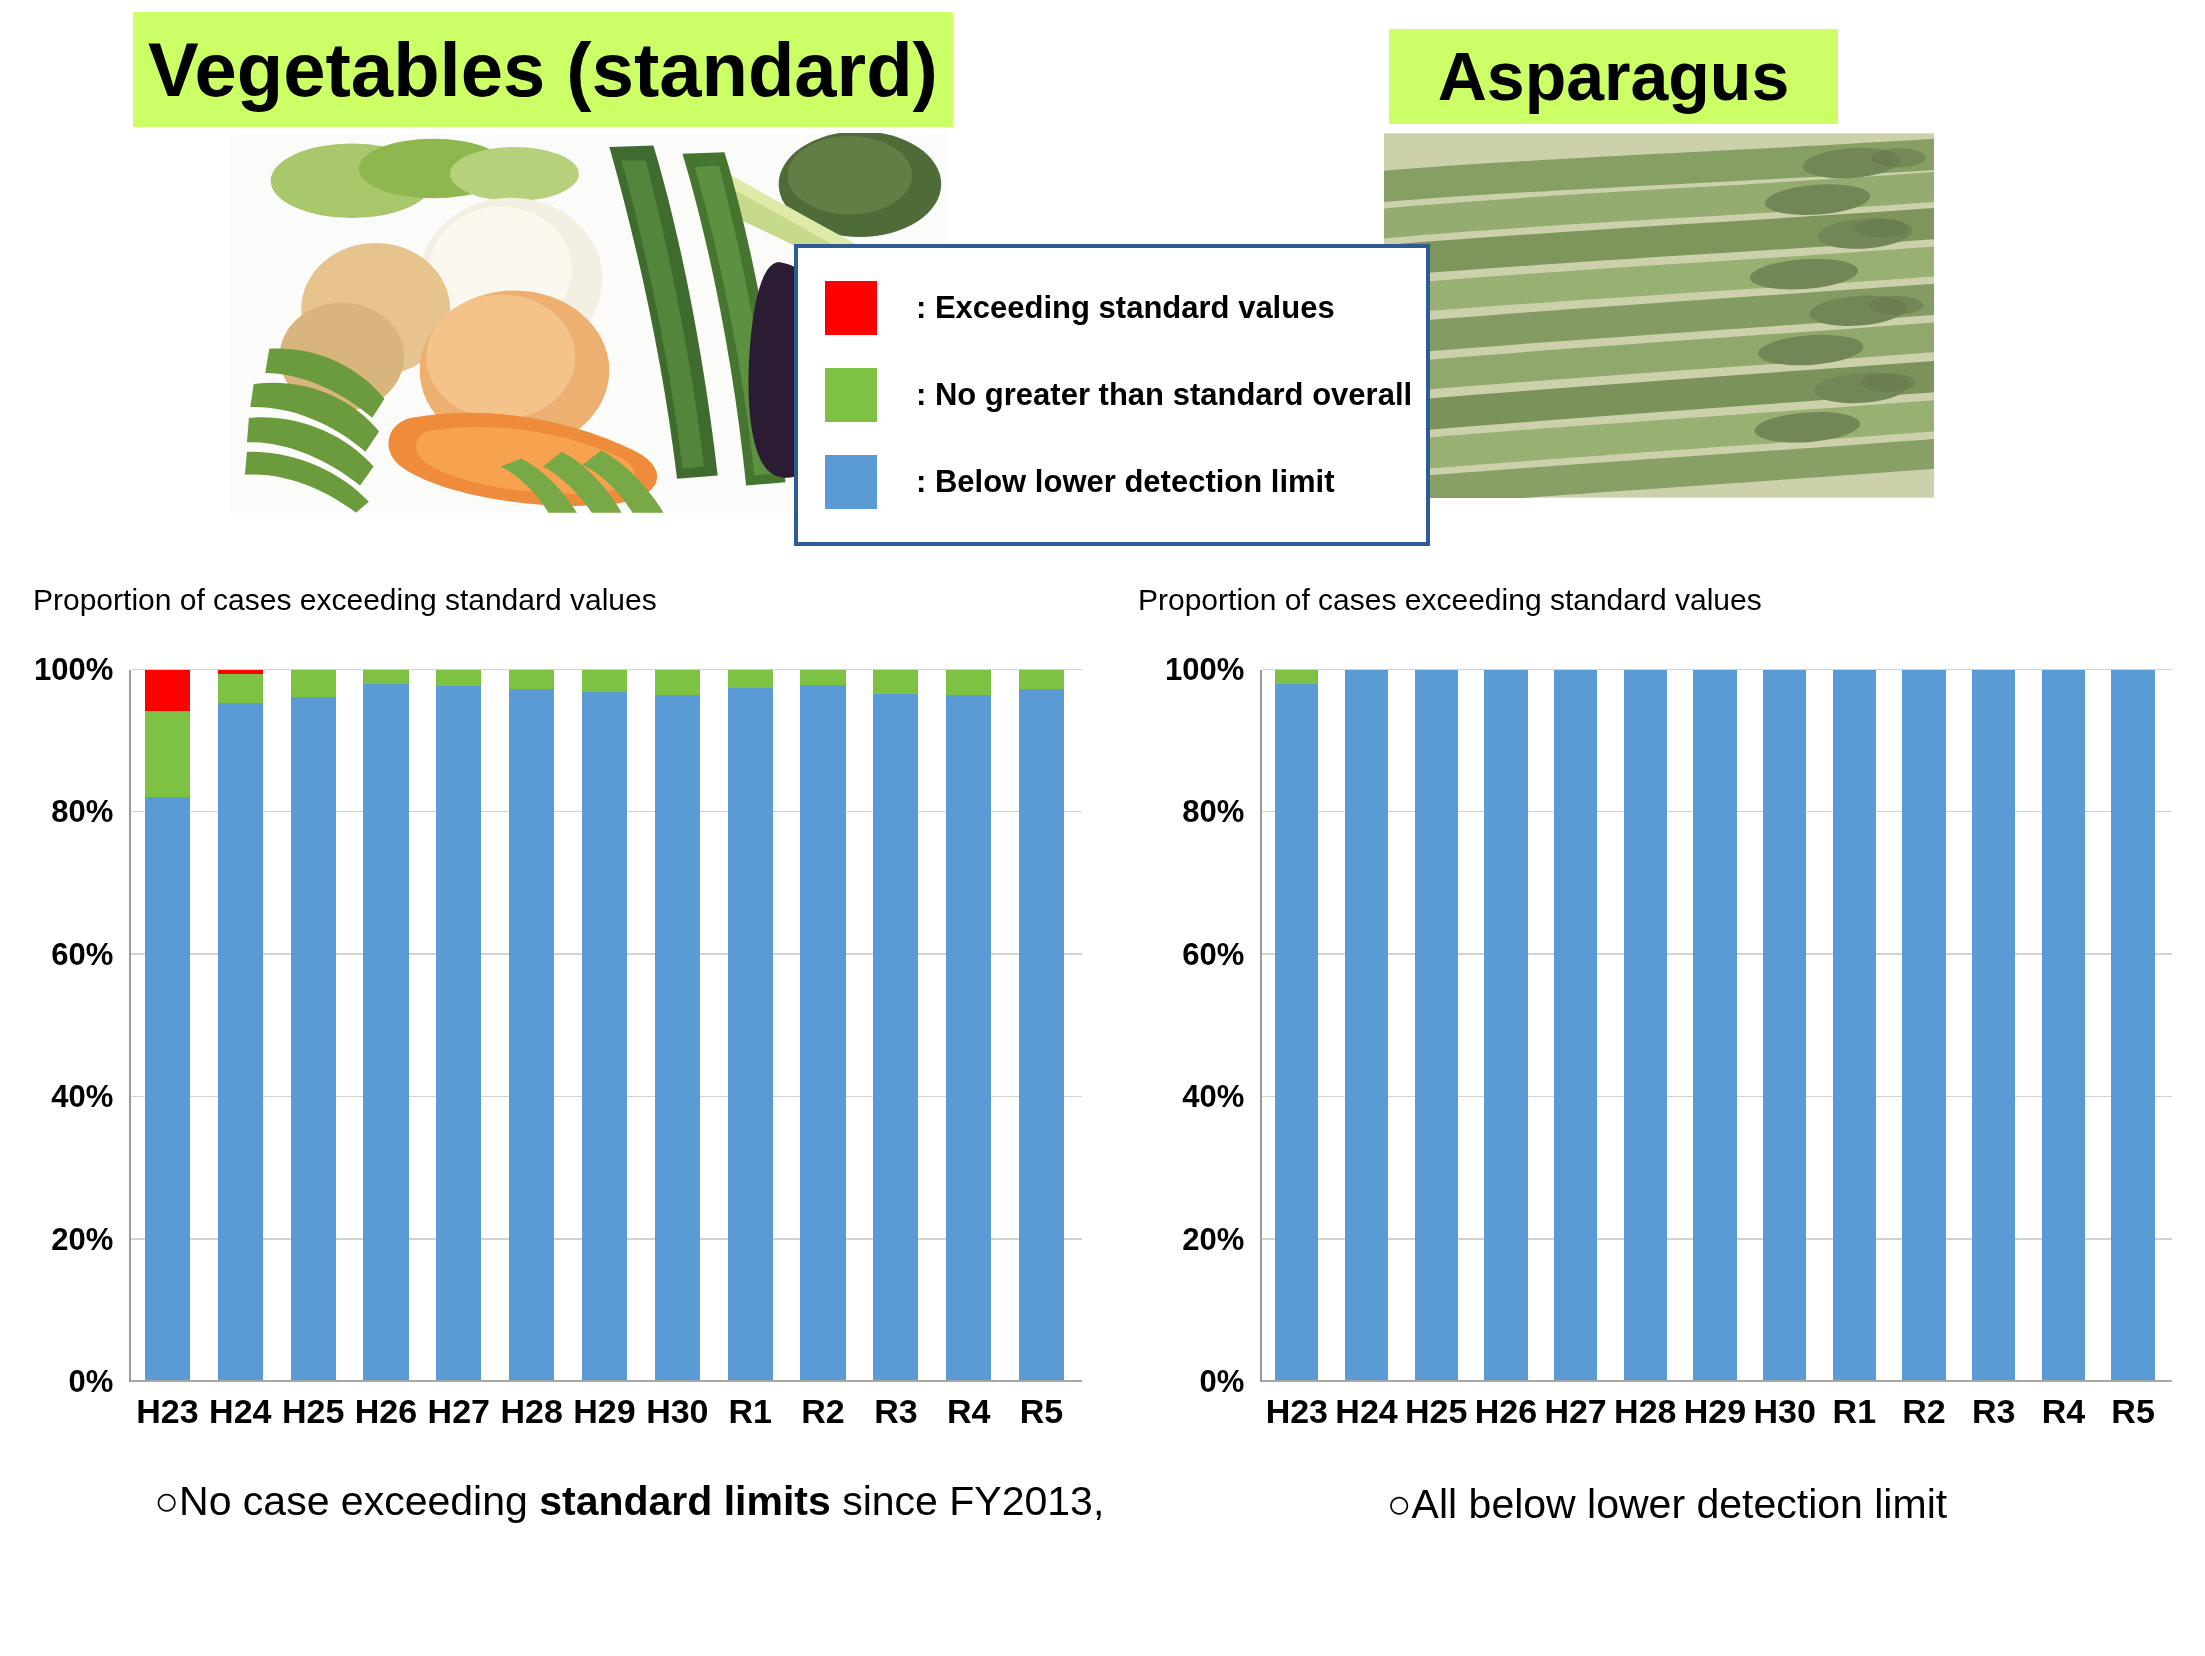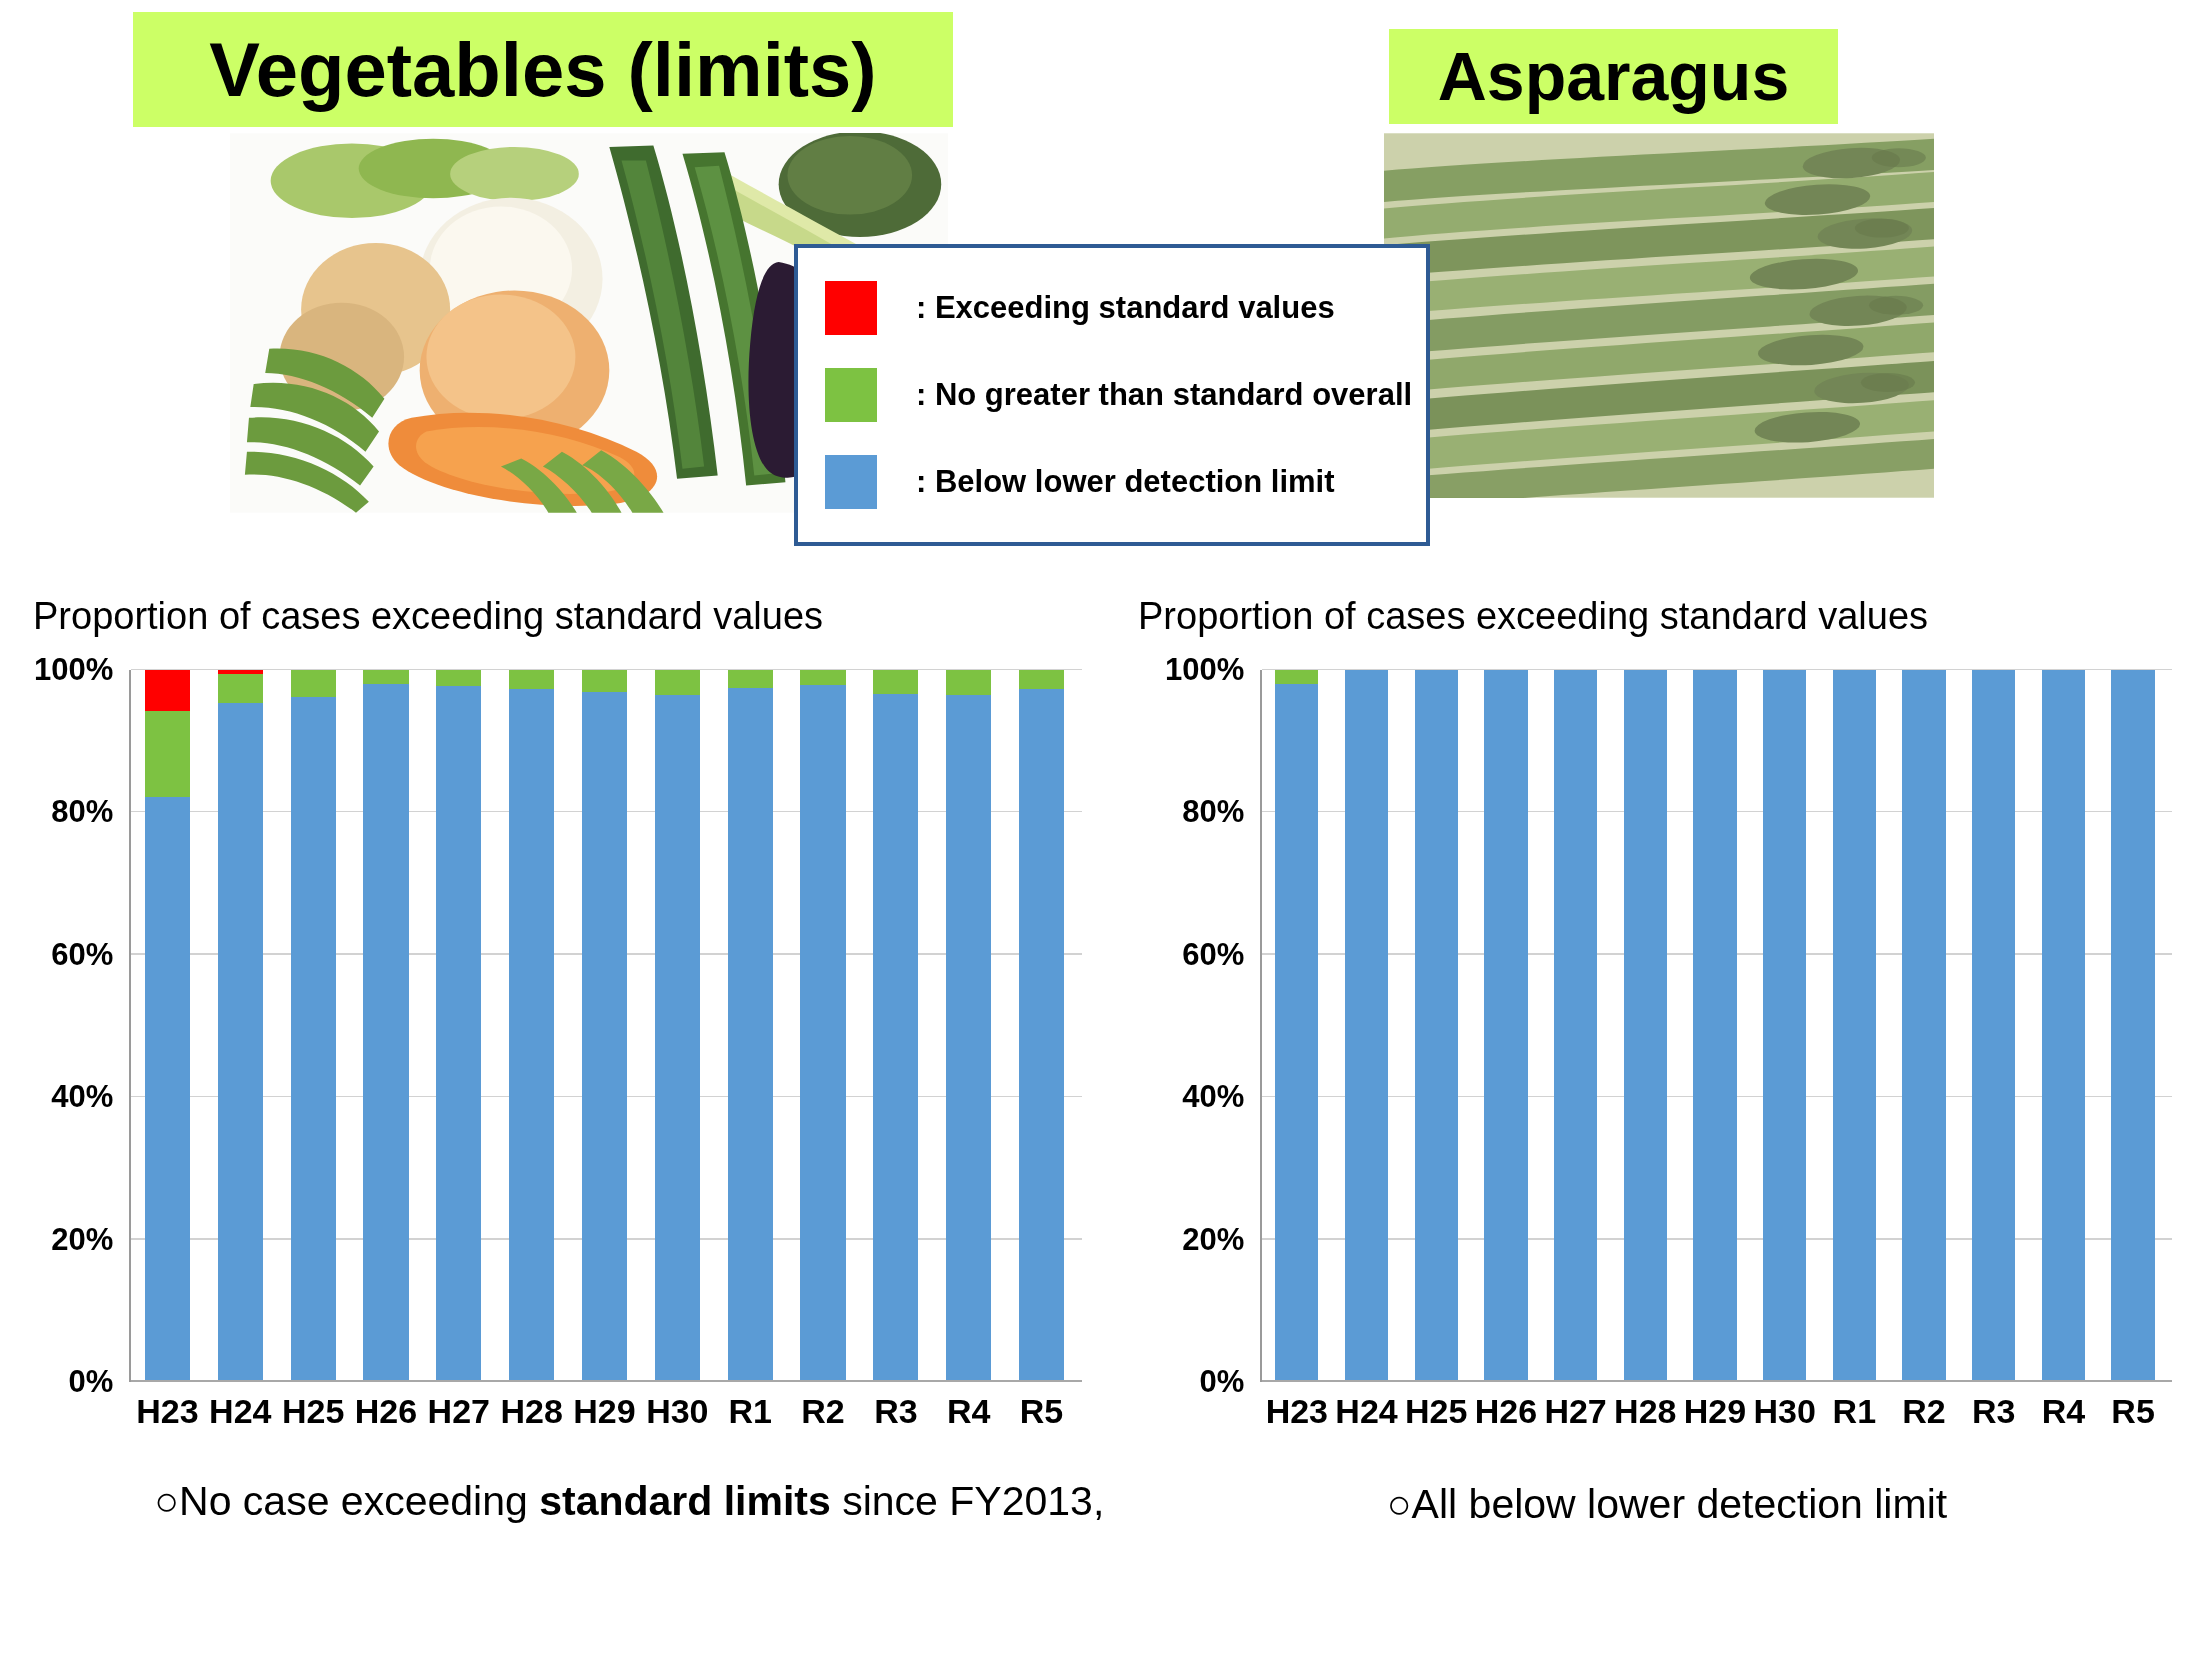--- a/index.html
+++ b/index.html
@@ -38,21 +38,21 @@
   .legend-row{display:flex;align-items:center;height:62px;}
   .swatch{width:52px;height:54px;flex:0 0 auto;}
   .legend-text{
     margin-left:39px;font-size:31px;font-weight:bold;color:#000;white-space:nowrap;
   }
   
   .chart-block{position:absolute;}
   #left-chart{left:0px;top:583px;width:1125px;height:854px;}
   #right-chart{left:1111px;top:583px;width:1094px;height:854px;}
   .chart-subtitle{
-    position:absolute;left:33px;top:12px;font-size:38px;color:#000;white-space:nowrap;
+    position:absolute;left:33px;top:0px;font-size:30px;color:#000;white-space:nowrap;
   }
   #right-chart .chart-subtitle{left:27px;}
   .plot{
     position:absolute;
     border-left:2px solid #9a9a9a;
     box-sizing:border-box;
   }
   #left-plot{left:129px;top:87px;width:949px;height:712px;}
   #right-plot{left:149px;top:87px;width:908px;height:712px;}
   .gridline{position:absolute;left:0;right:-4.1px;height:1.4px;background:#d2d2d2;}
@@ -75,21 +75,21 @@
   #left-caption{left:20.3px;top:1476px;width:1084px;}
   #right-caption{left:1152px;top:1479px;width:1030px;}
   .cap-line{display:block;white-space:nowrap;}
   #left-caption .cap-line:first-child{text-align:right;padding-left:19px;}
   .bold{font-weight:bold;}
 </style>
 </head>
 <body>
 
 <div class="title-band" id="veg-title-band">
-  <span>Vegetables (limits)</span>
+  <span>Vegetables (standard)</span>
 </div>
 
 <div class="title-band" id="asp-title-band">
   <span>Asparagus</span>
 </div>
 
 <div class="photo" id="veg-photo">
   <svg width="718" height="380" viewBox="0 0 1060 560">
     <rect x="0" y="0" width="1060" height="560" fill="#fbfbf9"></rect>
 

